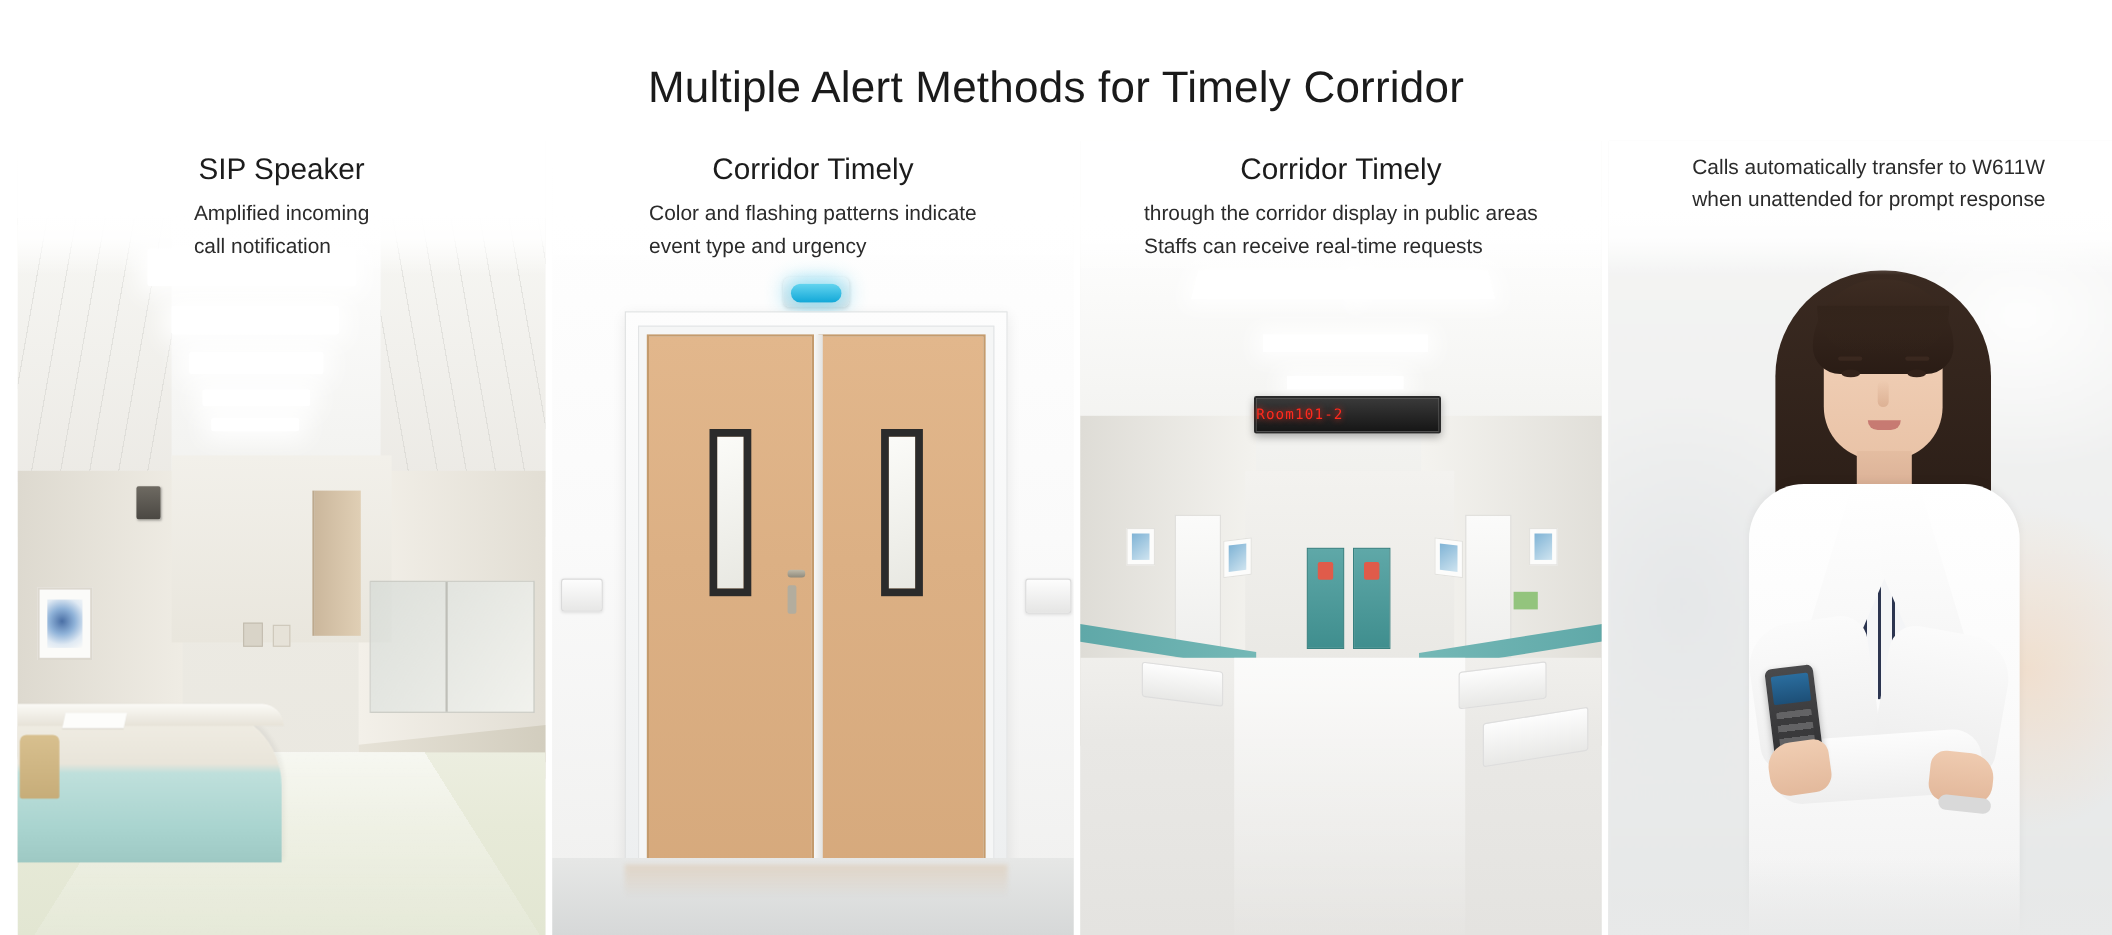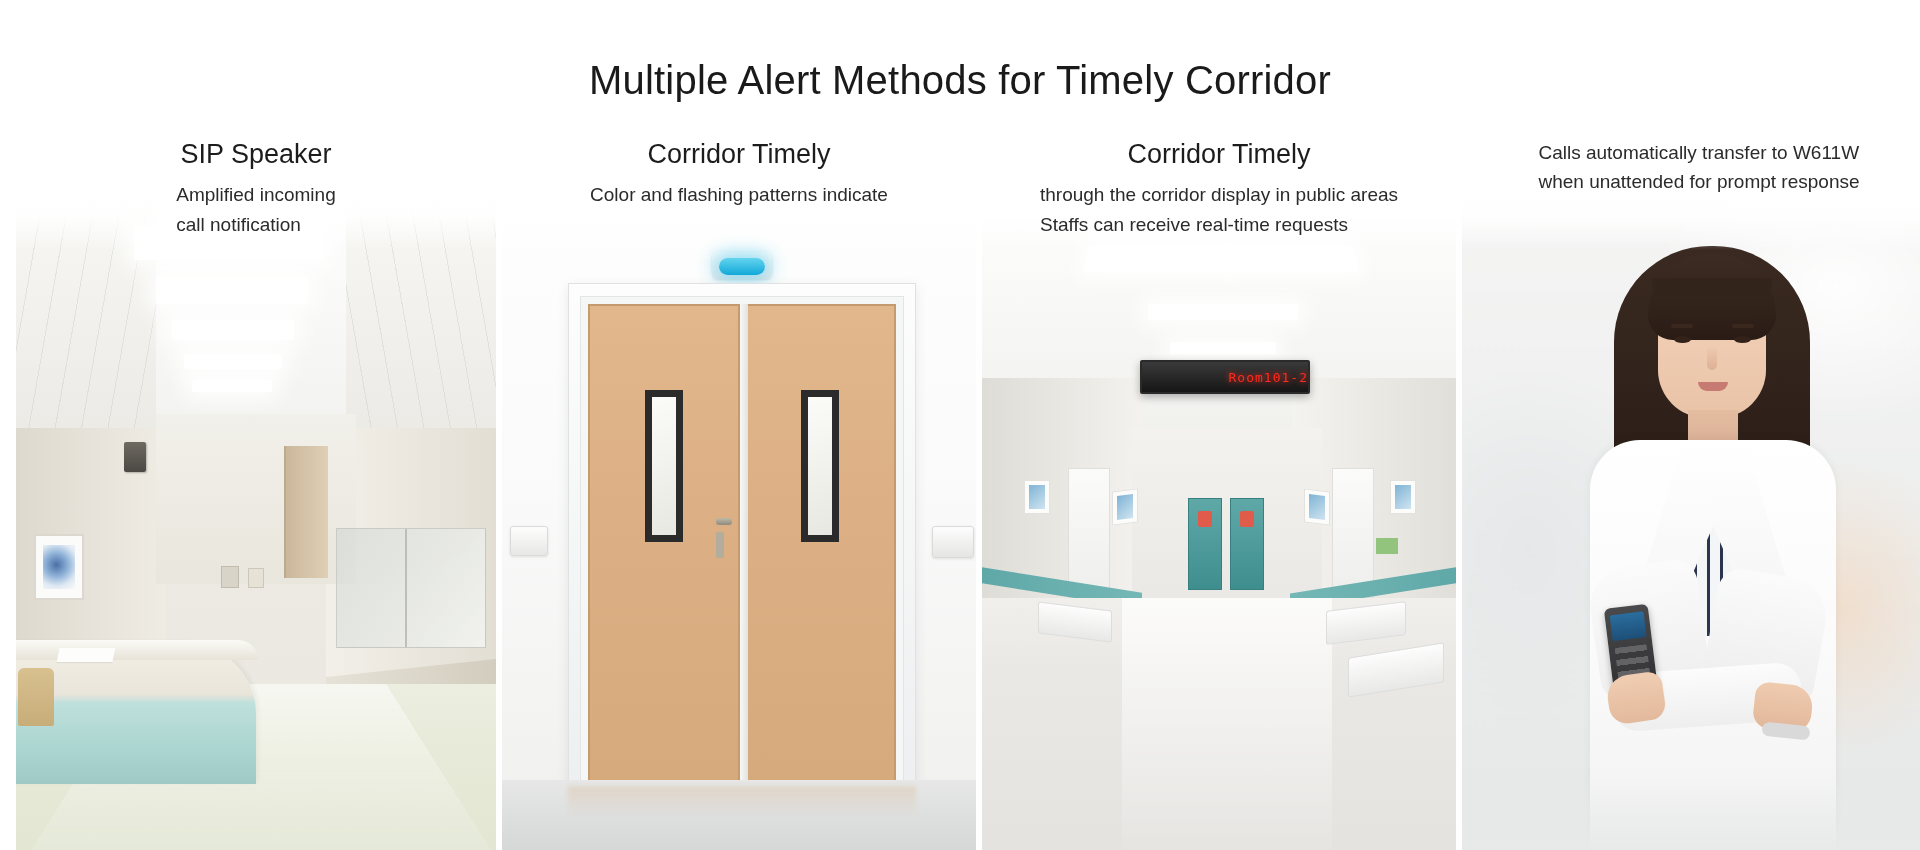--- a/index.html
+++ b/index.html
@@ -247,21 +247,21 @@
   }
   .c3 .cp1{ left:104px; top:118px; width:150px; height:26px; transform:skewX(-14deg); }
   .c3 .cp2{ left:244px; top:118px; width:130px; height:26px; transform:skewX(14deg); }
   .c3 .cp3{ left:166px; top:176px; width:150px; height:16px; }
   .c3 .cp4{ left:188px; top:214px; width:106px; height:12px; }
   .c3 .led{
     position:absolute; left:158px; top:232px; width:170px; height:34px;
     background:linear-gradient(to bottom,#3a3a3a,#161616);
     border:2px solid #2a2a2a; border-radius:2px;
     box-shadow:0 3px 8px rgba(0,0,0,.3);
-    display:flex; align-items:center; justify-content:flex-end;
+    display:flex; align-items:center; justify-content:flex-start;
   }
   .c3 .led-text{
     color:#ff2a1e; font-size:13px; letter-spacing:1px;
     font-family:"DejaVu Sans Mono", monospace;
     text-shadow:0 0 6px rgba(255,40,25,.95);
   }
   .c3 .wl{
     position:absolute; left:0; top:250px; width:160px; height:300px;
     background:linear-gradient(to right,#dedcd6,#f3f2ee);
   }
@@ -527,20 +527,21 @@
         <div class="handle"></div>
         <div class="lockplate"></div>
         <div class="reader-l"></div>
         <div class="reader-r"></div>
         <div class="floor"></div>
         <div class="reflect"></div>
       </div>
       <div class="col-heading">Corridor Timely</div>
       <div class="col-desc">
         <span class="dline">Color and flashing patterns indicate</span>
+        <span class="dline">event type and urgency</span>
       </div>
     </div>
 
     <div class="col">
       <div class="photo c3">
         <div class="ceil"></div>
         <div class="cp cp1"></div>
         <div class="cp cp2"></div>
         <div class="cp cp3"></div>
         <div class="cp cp4"></div>

